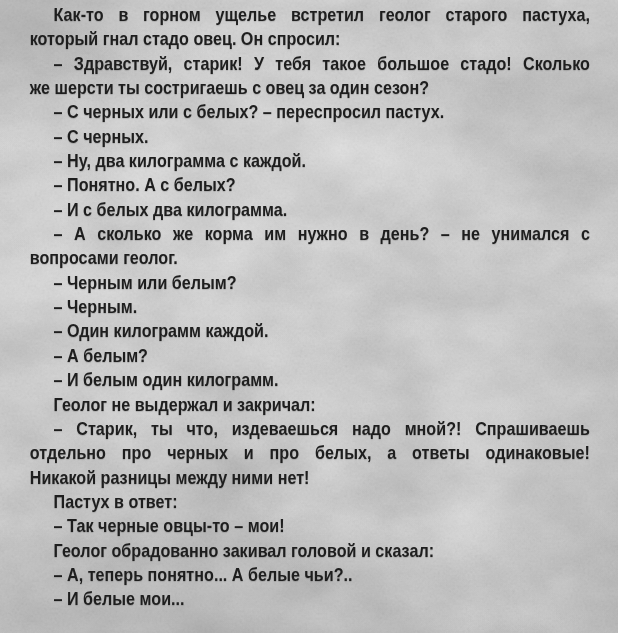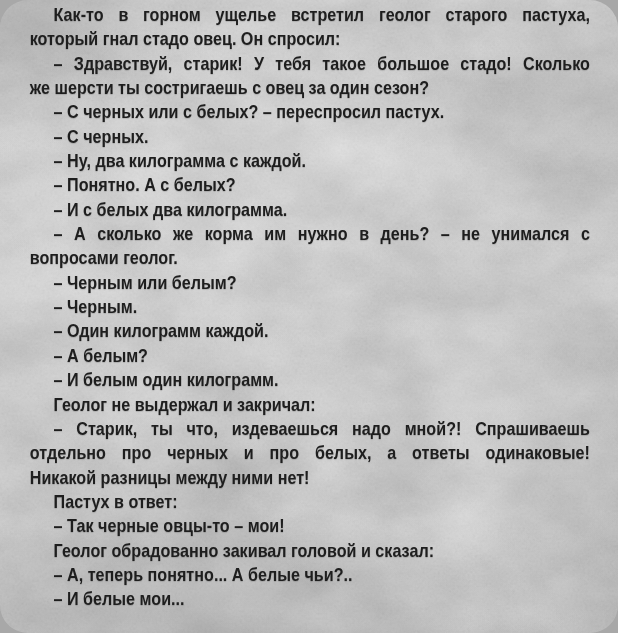--- a/index.html
+++ b/index.html
@@ -2,21 +2,21 @@
 <html><head>
 <meta charset="utf-8">
 <style>
   html, body { margin:0; padding:0; }
   body {
     width:618px; height:633px; overflow:hidden;
     background:#a8a8a8;
     font-family:"Liberation Sans", sans-serif;
   }
   .page {
-    position:relative; width:618px; height:633px; overflow:hidden;border-radius:28px;
+    position:relative; width:618px; height:633px; overflow:hidden;
   }
   .texture {
     position:absolute; left:0; top:0; width:618px; height:633px; display:block;
   }
   .tone {
     position:absolute; left:0; top:0; width:618px; height:633px;
     background:
       radial-gradient(ellipse 260px 160px at 6% 4%,   rgba(0,0,0,0.14), transparent 65%),
       radial-gradient(ellipse 300px 240px at 98% 18%, rgba(0,0,0,0.07), transparent 70%),
       radial-gradient(ellipse 420px 260px at 42% 28%, rgba(255,255,255,0.12), transparent 70%),

